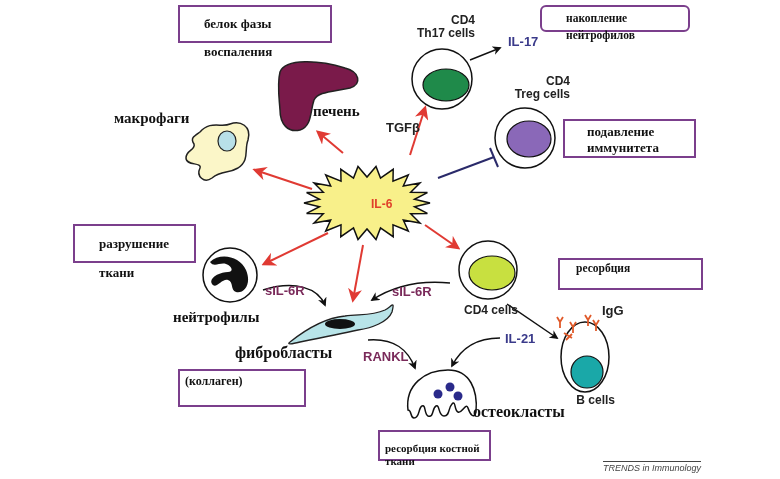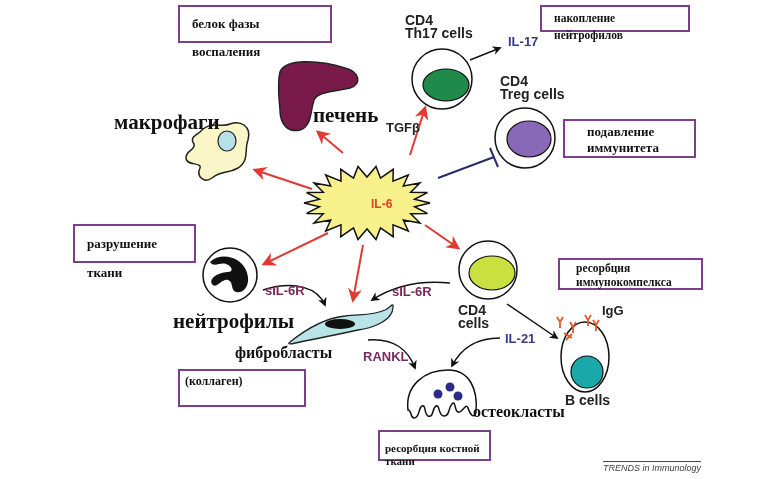--- a/index.html
+++ b/index.html
@@ -1,20 +1,20 @@
 <!DOCTYPE html>
 <html><head>
 <meta charset="utf-8">
 <style>
   html, body { margin:0; padding:0; background:#ffffff; }
   body { width:780px; height:479px; position:relative; overflow:hidden; font-family:"Liberation Serif", serif; }
   #diagram { position:absolute; left:0; top:0; width:780px; height:479px; }
-  .box { position:absolute; border:2px solid #7b3f8c; background:#fff; box-sizing:border-box; font-family:"Liberation Serif", serif; font-weight:bold; color:#111; padding:3px 12px; line-height:16px; }
-  .lbl-ru { position:absolute; font-family:"Liberation Serif", serif; font-weight:bold; color:#111; font-size:21px; }
-  .lbl-en { position:absolute; font-family:"Liberation Sans", sans-serif; font-weight:bold; color:#222; font-size:14px; text-align:left; line-height:13px; }
+  .box { position:absolute; border:2px solid #7b3f8c; background:#fff; box-sizing:border-box; font-family:"Liberation Serif", serif; font-weight:bold; color:#111; padding:3px 24px; line-height:16px; }
+  .lbl-ru { position:absolute; font-family:"Liberation Serif", serif; font-weight:bold; color:#111; font-size:15px; }
+  .lbl-en { position:absolute; font-family:"Liberation Sans", sans-serif; font-weight:bold; color:#222; font-size:12px; text-align:right; line-height:13px; }
   .lbl-cyt { position:absolute; font-family:"Liberation Sans", sans-serif; font-weight:bold; font-size:13px; }
   .credit { position:absolute; font-family:"Liberation Sans", sans-serif; font-style:italic; font-size:9px; color:#444; border-top:1px solid #444; padding-top:1px;text-align:right; }
 </style>
 </head>
 <body>
 
 <svg id="diagram" viewBox="0 0 780 479" xmlns="http://www.w3.org/2000/svg">
   <defs>
     <marker id="ah-red" viewBox="0 0 10 10" refX="8" refY="5" markerWidth="7" markerHeight="7" orient="auto-start-reverse">
       <path d="M0,0 L10,5 L0,10 L3,5 z" fill="#e03a33"></path>
@@ -78,29 +78,28 @@
     <line x1="470" y1="60" x2="500" y2="48" marker-end="url(#ah-black)"></line>
     <path d="M263,290 C295,280 318,288 325,305" marker-end="url(#ah-black)"></path>
     <path d="M450,283 C420,280 395,285 372,300" marker-end="url(#ah-black)"></path>
     <path d="M368,340 C395,338 408,350 415,368" marker-end="url(#ah-black)"></path>
     <path d="M500,338 C475,338 460,350 452,366" marker-end="url(#ah-black)"></path>
     <line x1="507" y1="304" x2="557" y2="338" marker-end="url(#ah-black)"></line>
   </g>
 </svg>
 
 <div class="box" style="left:178px;top:5px;width:154px;height:38px;font-size:13px;line-height:28px;">белок фазы воспаления</div>
-<div class="box" style="left:540px;top:5px;width:150px;height:27px;font-size:11.5px;line-height:17px;">накопление нейтрофилов</div>
+<div class="box" style="left:540px;top:5px;width:150px;height:27px;font-size:11.5px;line-height:17px;border-radius:6px;">накопление нейтрофилов</div>
 <div class="box" style="left:563px;top:119px;width:133px;height:39px;font-size:13px;padding-left:22px;">
   <div>подавление</div>
   <div>иммунитета</div>
 </div>
 <div class="box" style="left:73px;top:224px;width:123px;height:39px;font-size:13px;line-height:29px;">разрушение ткани</div>
 <div class="box" style="left:558px;top:258px;width:145px;height:32px;font-size:11.5px;padding-top:1px;line-height:14px;padding-left:16px;">
   <div>ресорбция</div>
-  <div>иммунокомпелкса</div>
 </div>
 <div class="box" style="left:178px;top:369px;width:128px;height:38px;font-size:12px;padding:2px 5px;">
   <div>(коллаген)</div>
 </div>
 <div class="box" style="left:378px;top:430px;width:113px;height:31px;font-size:11px;padding:10px 5px;line-height:13px;">
   <div>ресорбция костной</div>
   <div>ткани</div>
 </div>
 
 <div class="lbl-ru" style="left:313px;top:103px;">печень</div>

